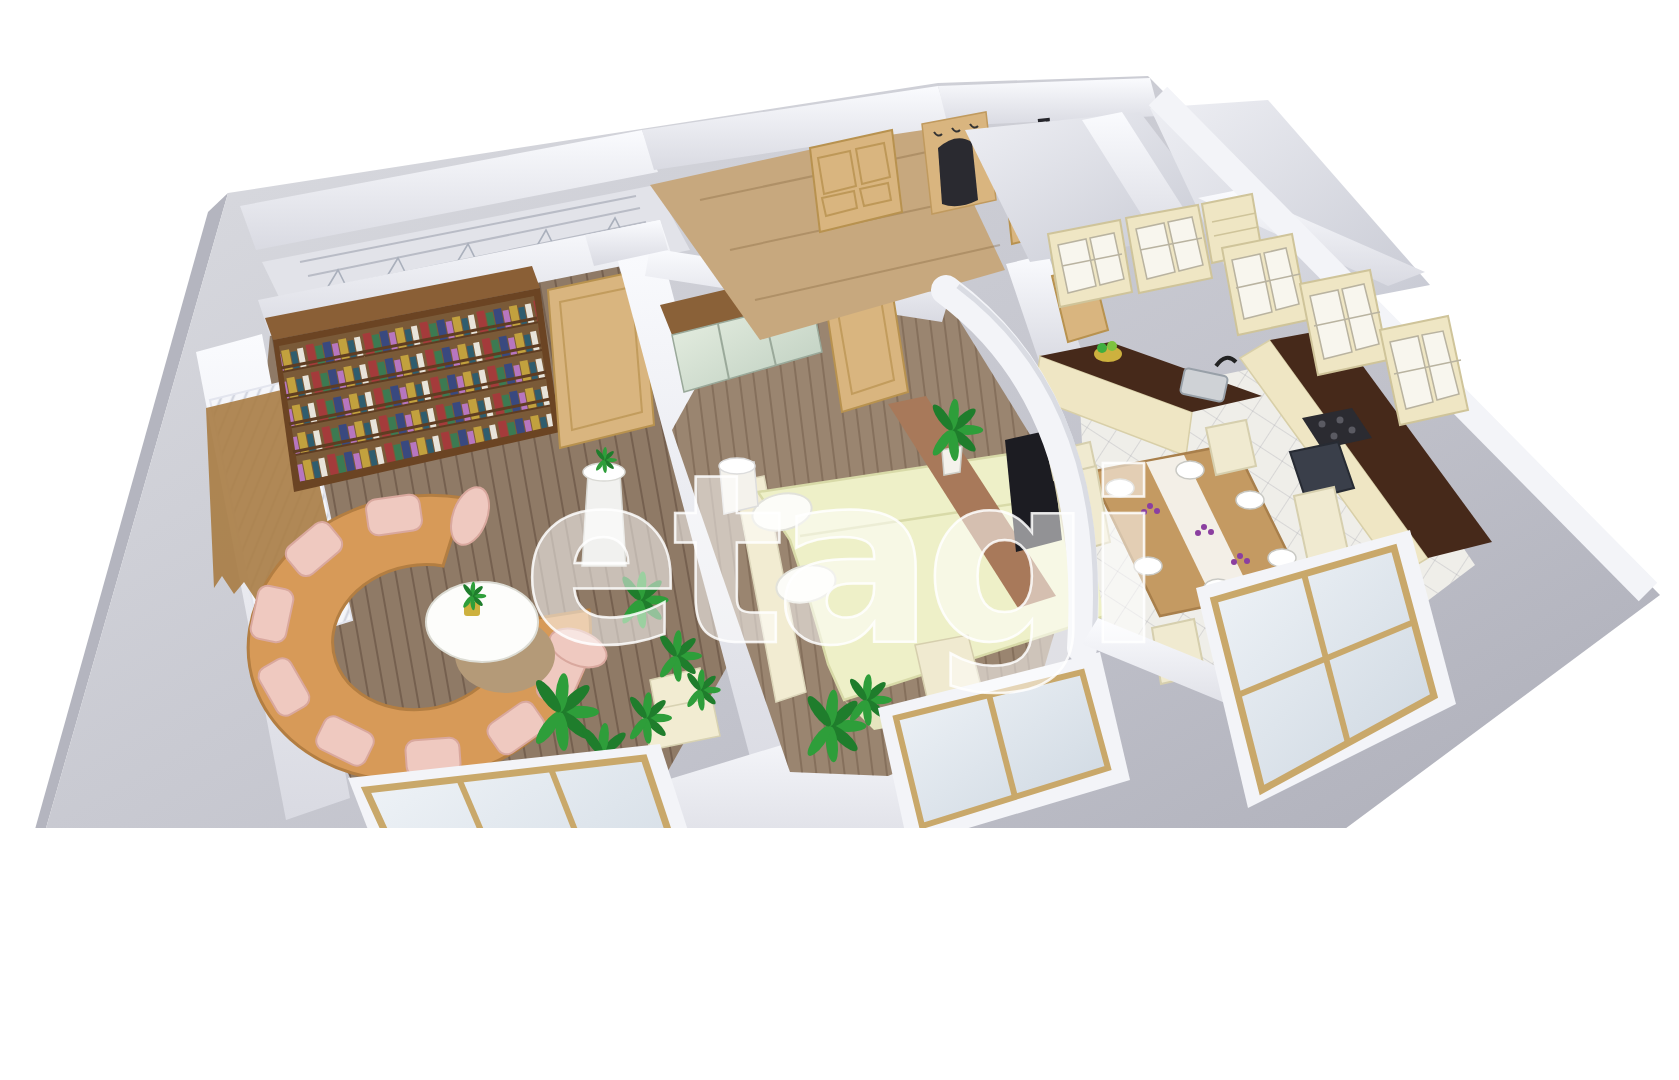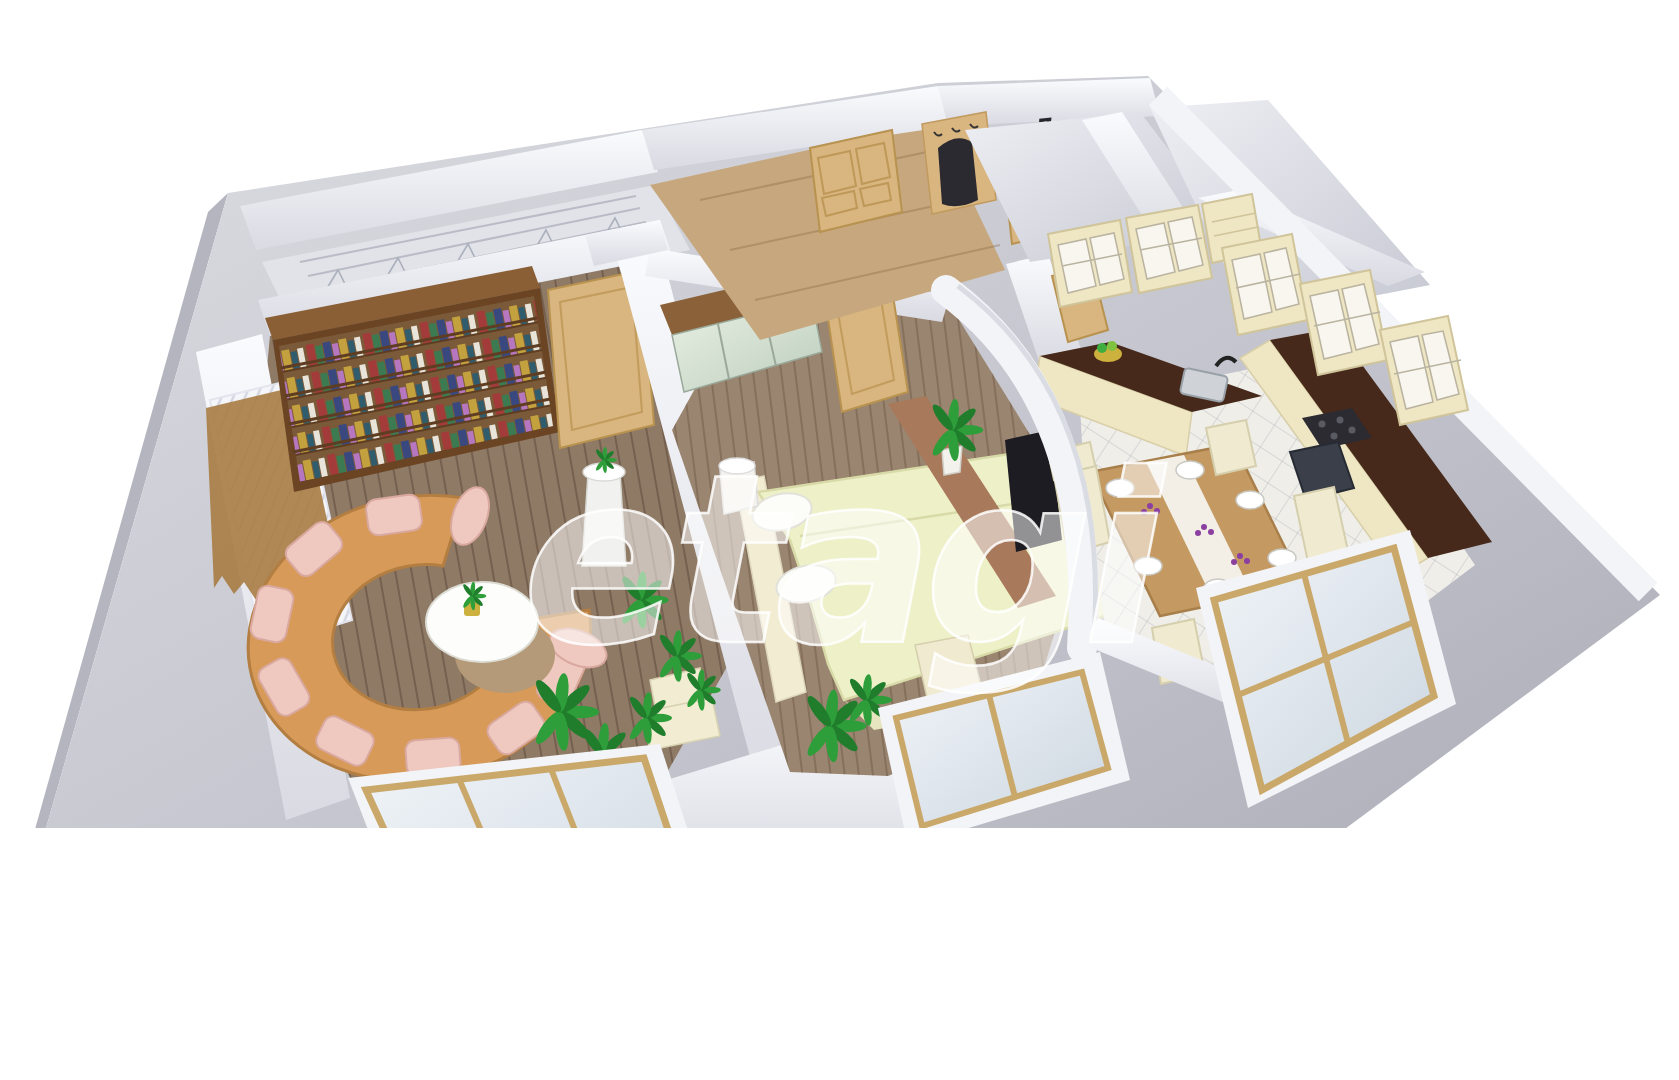--- a/index.html
+++ b/index.html
@@ -1,17 +1,17 @@
 <!DOCTYPE html>
 <html style="--background: #ffffff; --slab_top: #c9cad2; --slab_top_light: #e9eaf0; --slab_side: #41414c; --slab_side_light: #8c8c98; --wall: #f3f4f8; --wall_shade: #d4d5de; --floor_living: #8f7a66; --floor_bedroom: #9a8570; --floor_hall: #c7a87e; --floor_tile: #efeee9; --floor_bath: #dfe0e8; --loggia_floor: #e2e3e9; --door_wood: #d9b57f; --door_wood_edge: #b8924f; --bookshelf_wood: #6b4423; --bookshelf_top: #8a5f36; --curtain_valance: #a97c44; --sofa_body: #d79a58; --sofa_edge: #b37e42; --sofa_cushion: #efc9c0; --cushion_edge: #d9a89e; --table_white_top: #fdfdfb; --table_wood_base: #b49a78; --bed_cover: #eef0c8; --bed_cover_edge: #d8daa8; --pillow_white: #fcfcf8; --bench_cream: #f2ecd2; --wardrobe_wood: #8a6138; --mirror_tint: #dfe9da; --tv_black: #1c1c22; --console_wood: #a8795a; --counter_top: #46291a; --cabinet_cream: #efe6c4; --cabinet_pane: #f8f6ee; --oven_front: #3a3f4a; --cooktop_dark: #2b2b31; --sink_gray: #cfd2d6; --table_wood: #c49a62; --table_wood_edge: #a87f4b; --chair_cream: #f0ead0; --chair_edge: #d6cfae; --plant_green: #2e9e3a; --plant_green_dark: #1f7d2c; --flower_purple: #8b3fa0; --window_frame: #c9a86a; --coat_dark: #2a2a30; --pot_white: #f4f2ec; --pedestal_white: #f1f1ef;"><head>
 <meta charset="utf-8">
 <style>
   html,body{margin:0;padding:0;background:#fff;}
   .stage{position:relative;width:1679px;height:828px;background:var(--background,#fff);overflow:hidden;
-         font-family:"DejaVu Sans","Liberation Sans",sans-serif;font-style:italic;}
+         font-family:"DejaVu Sans","Liberation Sans",sans-serif;}
   svg{display:block}
   .watermark-text{font-family:"DejaVu Sans","Liberation Sans",sans-serif;font-weight:bold;
                   fill:rgba(255,255,255,.52);stroke:rgba(255,255,255,.85);stroke-width:2.5px;letter-spacing:-10px;}
   .wallmark{font-family:"DejaVu Sans Mono","Liberation Mono",monospace;font-weight:bold;fill:#26262c;}
 </style>
 </head>
 <body>
 
 <div class="stage">
 <svg width="1679" height="1080" viewBox="0 0 1679 1080">

